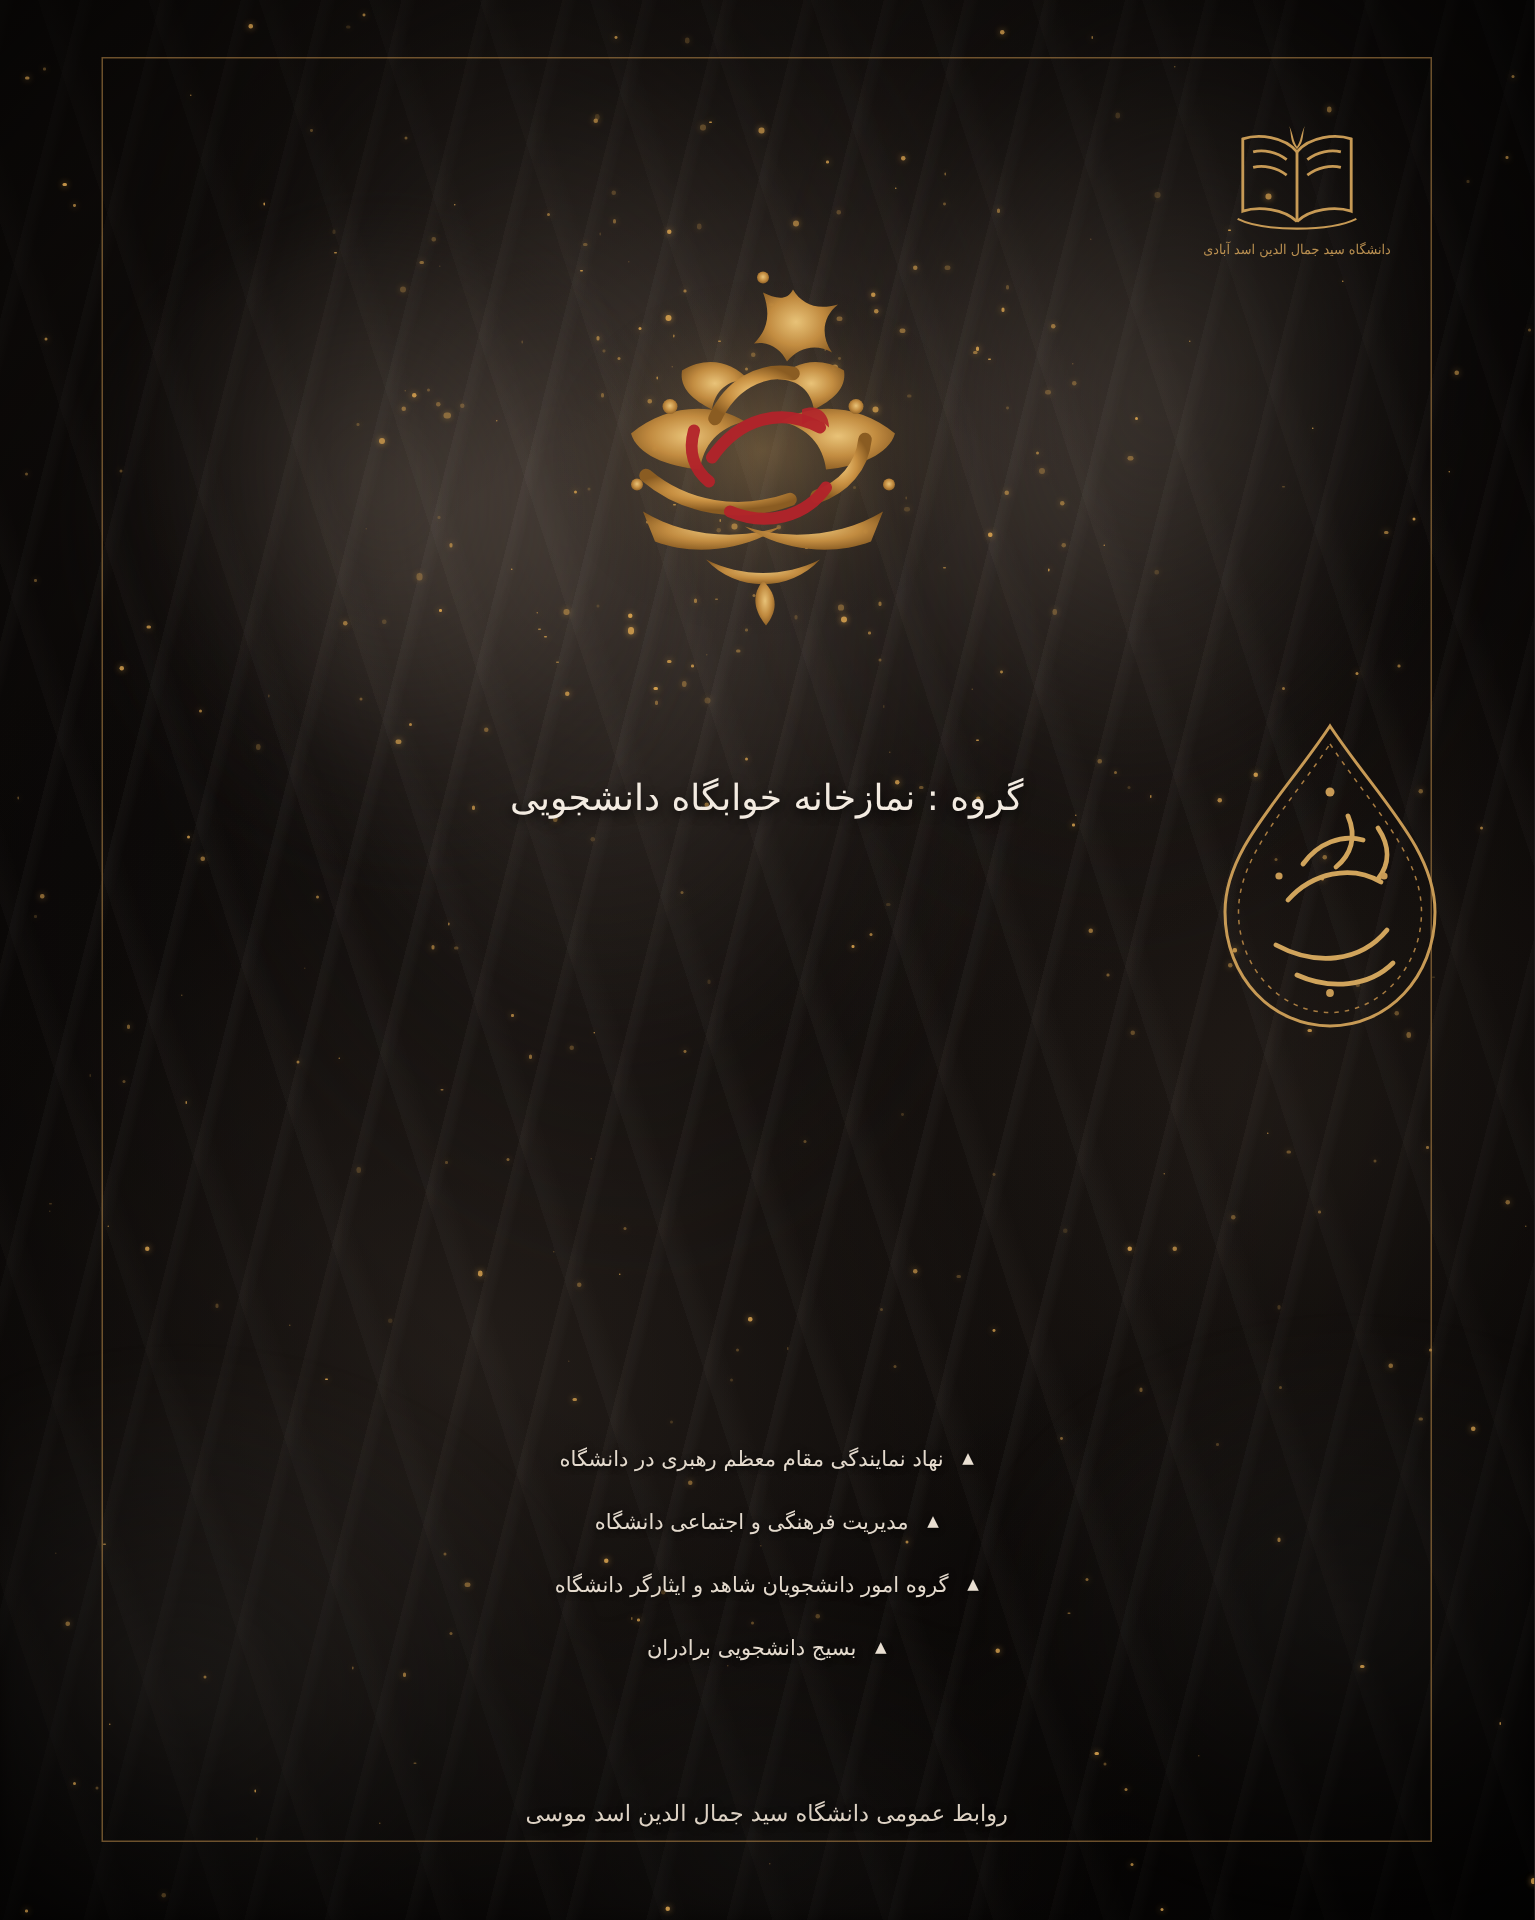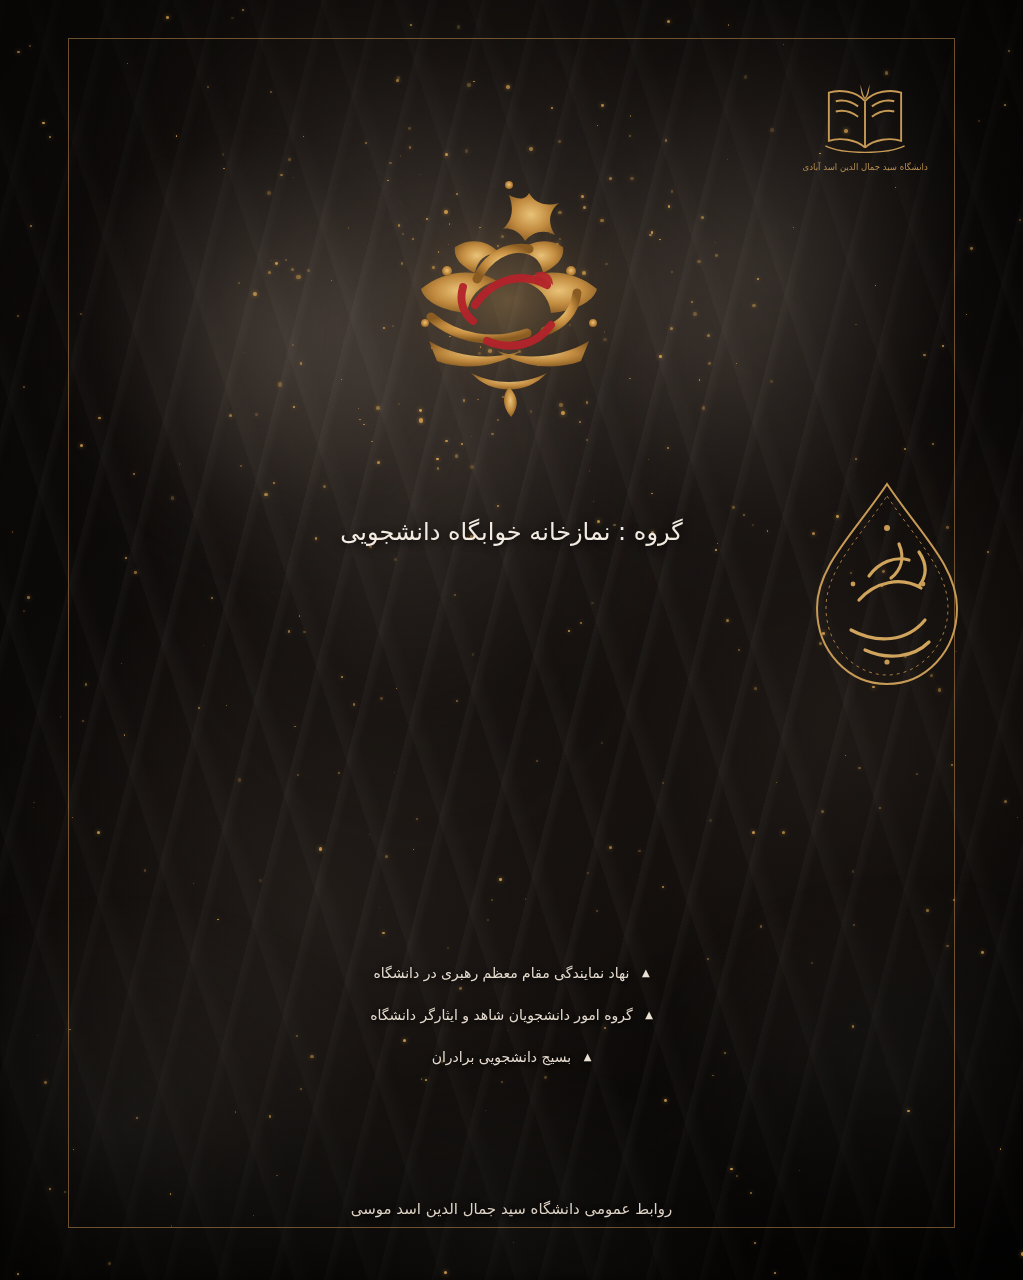--- a/index.html
+++ b/index.html
@@ -116,20 +116,21 @@
     border: 1px solid rgba(190,140,74,0.55);
     pointer-events: none;
   }
 
   
   .uni-logo {
     position: absolute;
     top: 84px;
     right: 92px;
     width: 132px;
+    text-align: center;
     color: #c79a55;
   }
   .uni-logo .mark {
     width: 104px;
     height: 74px;
     margin: 0 auto;
   }
   .uni-logo .uni-name {
     margin-top: 4px;
     font-size: 9px;
@@ -707,20 +708,24 @@
     <div class="line-where">گروه : نمازخانه خوابگاه دانشجویی</div>
   </div>
 
   <div class="orgs">
     <div class="org-row">
       <span class="bullet">▲</span>
       <span>نهاد نمایندگی مقام معظم رهبری در دانشگاه</span>
     </div>
     <div class="org-row">
       <span class="bullet">▲</span>
+      <span>مدیریت فرهنگی و اجتماعی دانشگاه</span>
+    </div>
+    <div class="org-row">
+      <span class="bullet">▲</span>
       <span>گروه امور دانشجویان شاهد و ایثارگر دانشگاه</span>
     </div>
     <div class="org-row">
       <span class="bullet">▲</span>
       <span>بسیج دانشجویی برادران</span>
     </div>
   </div>
 
   <div class="footer">روابط عمومی دانشگاه سید جمال الدین اسد موسی</div>
 

